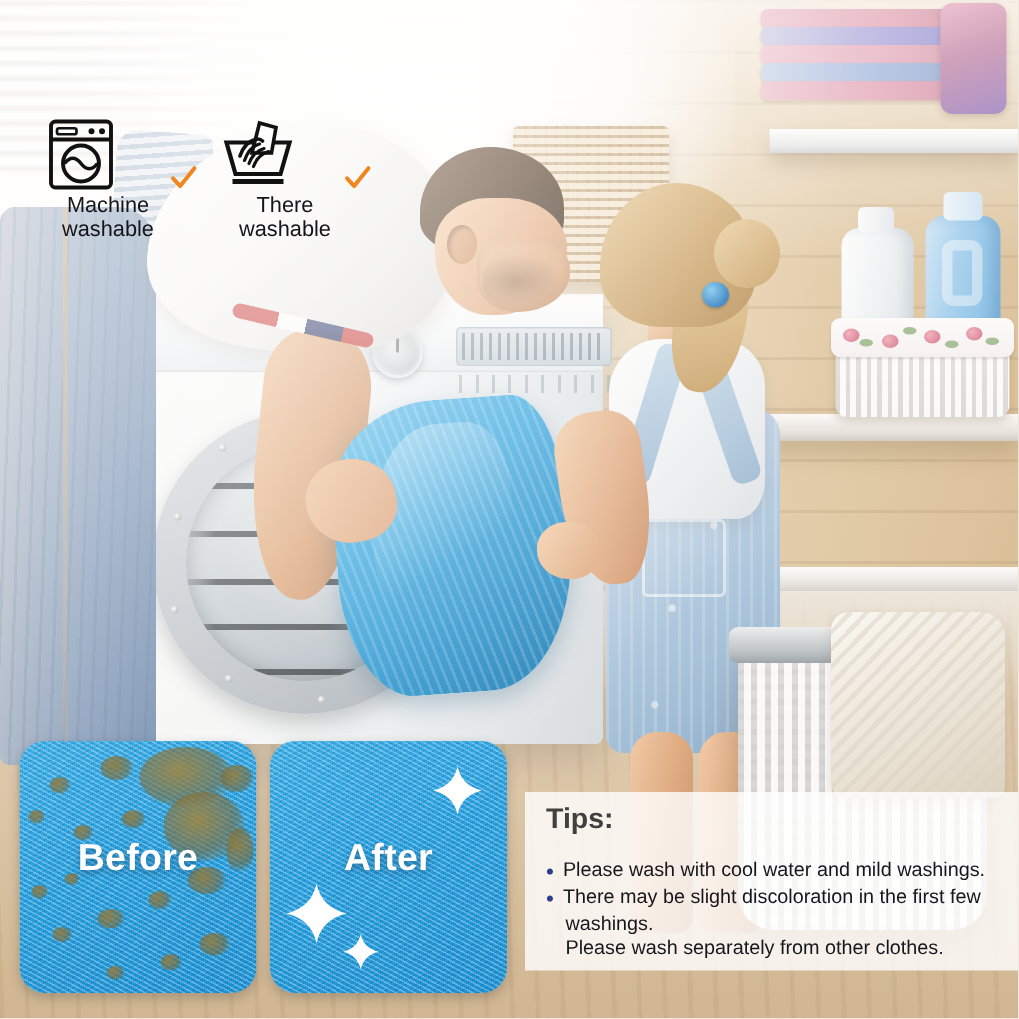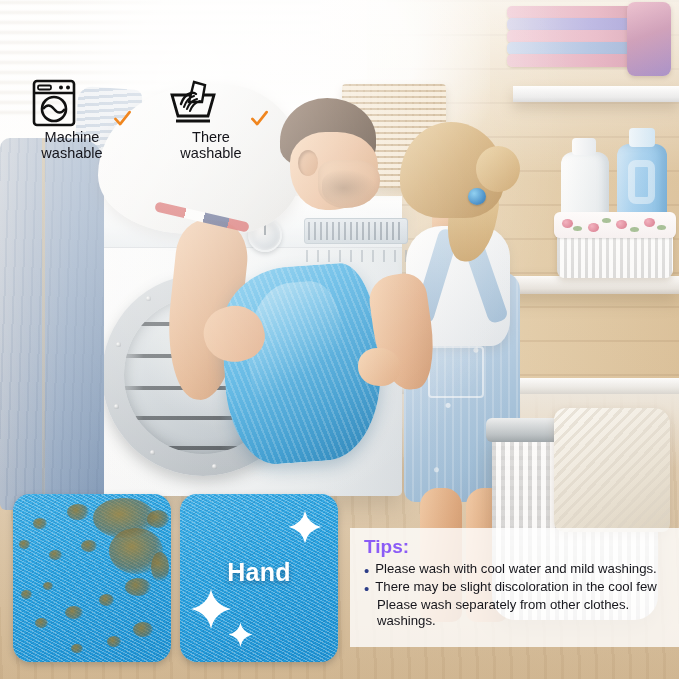--- a/index.html
+++ b/index.html
@@ -416,21 +416,21 @@
   }
 
   
   .headline {
     position:absolute; left:26px; top:18px;
     font-size:41px; font-weight:bold; color:#17348c;
     letter-spacing:-0.5px; line-height:1;
     text-shadow:0 1px 2px rgba(255,255,255,.8);
   }
 
-  .badges { position:absolute; left:30px; top:78px; display:flex; gap:33px; }
+  .badges { position:absolute; left:30px; top:78px; display:flex; gap:12px; }
   .badge { width:104px; }
   .badge-icons { position:relative; height:50px; display:flex; align-items:flex-end; }
   .badge-label {
     margin-top:2px; font-size:14.5px; line-height:1.08; color:#14141a;
     text-align:center; width:84px;
   }
   .badge.hand .badge-label{ width:88px; }
   .check {
     position:absolute; right:2px; bottom:0px; width:19px; height:19px;
   }
@@ -465,21 +465,21 @@
   }
   .sparkle { position:absolute; }
 
   
   .tips {
     position:absolute; left:350px; top:528px; width:329px; height:119px;
     background:rgba(255,255,255,.80);
   }
   .tips-inner{ padding:8px 10px 0 14px; }
   .tips-title {
-    font-size:19px; font-weight:bold; color:#8b5cf6; margin-bottom:3px;
+    font-size:19px; font-weight:bold; color:#404040; margin-bottom:14px;
   }
   .tip-row { display:flex; gap:6px; }
   .tip-bullet {
     color:#2d3e88; font-size:15px; line-height:1.14; padding-top:1px;
   }
   .tip-text {
     font-size:13.2px; line-height:1.18; color:#16161c; flex:1;
   }
   .tip-plain {
     font-size:13.2px; line-height:1.18; color:#16161c; padding-left:13px;
@@ -663,48 +663,49 @@
         <div class="stain" style="left:52px;top:112px;width:18px;height:13px"></div>
         <div class="stain" style="left:22px;top:124px;width:13px;height:10px"></div>
         <div class="stain" style="left:8px;top:96px;width:11px;height:9px"></div>
         <div class="stain" style="left:120px;top:128px;width:20px;height:15px"></div>
         <div class="stain" style="left:94px;top:142px;width:14px;height:11px"></div>
         <div class="stain" style="left:58px;top:150px;width:12px;height:9px"></div>
         <div class="stain" style="left:30px;top:88px;width:10px;height:8px"></div>
         <div class="stain" style="left:138px;top:58px;width:18px;height:30px"></div>
         <div class="stain" style="left:134px;top:16px;width:22px;height:18px"></div>
       </div>
+      <div class="pad-label">Before</div>
     </div>
 
     <div class="pad after">
       <div class="pad-mesh"></div>
       <svg class="sparkle" style="left:108px;top:16px;width:34px;height:34px" viewBox="0 0 40 40">
         <path d="M20 1 Q23 16 39 20 Q23 24 20 39 Q17 24 1 20 Q17 16 20 1 Z" fill="#ffffff"></path>
       </svg>
       <svg class="sparkle" style="left:10px;top:94px;width:42px;height:42px" viewBox="0 0 40 40">
         <path d="M20 1 Q23 16 39 20 Q23 24 20 39 Q17 24 1 20 Q17 16 20 1 Z" fill="#ffffff"></path>
       </svg>
       <svg class="sparkle" style="left:48px;top:128px;width:25px;height:25px" viewBox="0 0 40 40">
         <path d="M20 1 Q23 16 39 20 Q23 24 20 39 Q17 24 1 20 Q17 16 20 1 Z" fill="#ffffff"></path>
       </svg>
-      <div class="pad-label">Hand</div>
+      <div class="pad-label">After</div>
     </div>
   </div>
 
   <div class="tips">
     <div class="tips-inner">
       <div class="tips-title">Tips:</div>
 
       <div class="tip-row">
         <span class="tip-bullet">•</span>
         <span class="tip-text">Please wash with cool water and mild washings.</span>
       </div>
 
       <div class="tip-row">
         <span class="tip-bullet">•</span>
-        <span class="tip-text">There may be slight discoloration in the cool few</span>
-      </div>
+        <span class="tip-text">There may be slight discoloration in the first few</span>
+      </div>
+      <div class="tip-plain">washings.</div>
       <div class="tip-plain">Please wash separately from other clothes.</div>
-      <div class="tip-plain">washings.</div>
     </div>
   </div>
 
 </div>
 
 </body></html>

